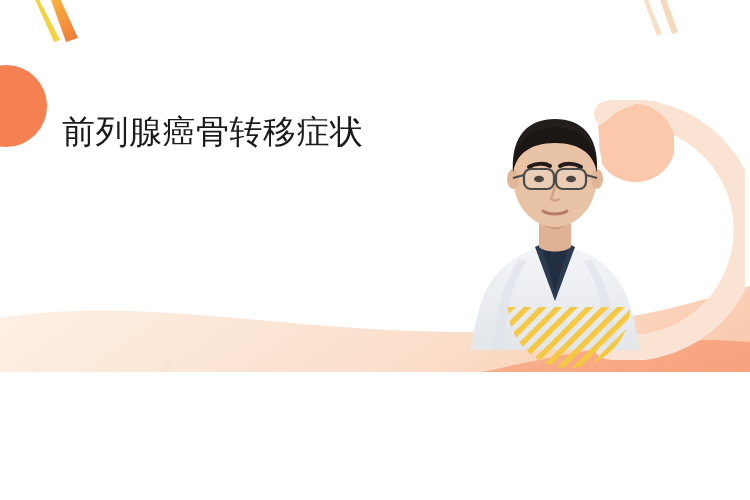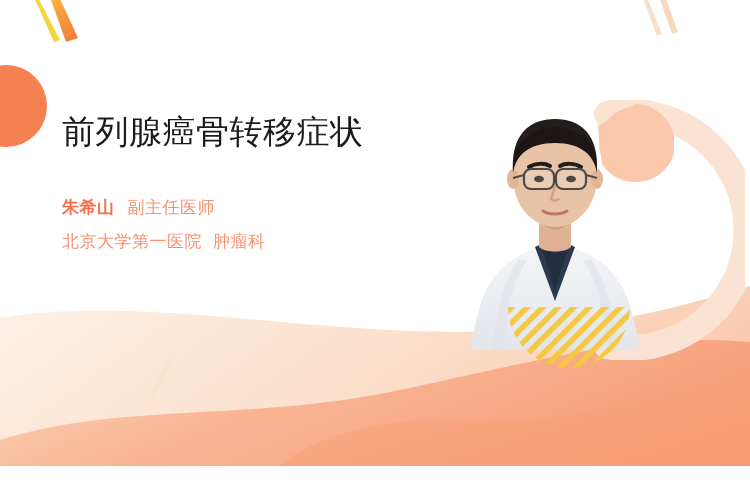--- a/index.html
+++ b/index.html
@@ -7,21 +7,21 @@
     padding: 0;
     background: #ffffff;
   }
   body {
     font-family: "Liberation Sans", "DejaVu Sans", sans-serif;
   }
 
   .card {
     position: relative;
     width: 750px;
-    height: 466px;
+    height: 372px;
     overflow: hidden;
     background: #ffffff;
   }
 
   
   .bg-layer {
     position: absolute;
     inset: 0;
     width: 750px;
     height: 500px;
@@ -295,25 +295,15 @@
       </clipPath>
     </defs>
     <g clip-path="url(#halfClip)">
       <rect x="-20" y="-20" width="170" height="110" fill="url(#diagStripes)"></rect>
     </g>
   </svg>
 
   <div class="text-block">
     <h1 class="headline">前列腺癌骨转移症状</h1>
 
-    <div class="byline">
-      <div class="byline-row">
-        <span class="doctor-name">朱希山</span>
-        <span class="doctor-title">副主任医师</span>
-      </div>
-      <div class="byline-row">
-        <span class="doctor-hospital">北京大学第一医院</span>
-        <span class="doctor-dept">肿瘤科</span>
-      </div>
-    </div>
   </div>
 
 </div>
 
 </body></html>

